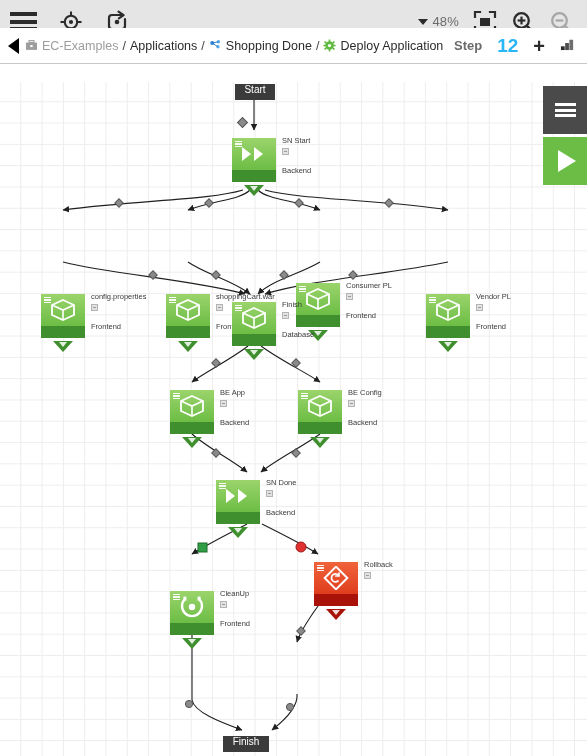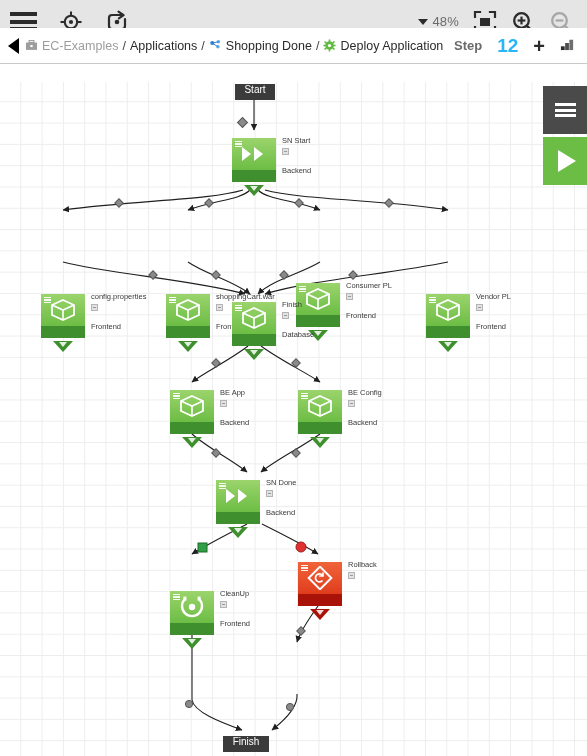--- a/index.html
+++ b/index.html
@@ -543,21 +543,21 @@
       <svg width="20" height="11" viewBox="0 0 20 11">
           <path d="M0,0 L20,0 L10,11 Z" fill="#3f8f2e"></path>
           <path d="M6,1 L14,1 L10,6 Z" fill="#ffffff" opacity=".85"></path>
         </svg>
     </div>
     <div class="title">CleanUp</div>
     <div class="chip"></div>
     <div class="subtitle">Frontend</div>
   </div>
 
-  <div class="node red" style="left:298px; top:480px;border-radius:13px;">
+  <div class="node red" style="left:314px; top:480px;border-radius:13px;">
     <div class="body">
       <div class="top"></div>
         <div class="bot"></div>
       <div class="menu">
           <i></i>
           <i></i>
           <i></i>
         </div>
       <div class="glyph">
         <svg width="26" height="24" viewBox="0 0 26 24">

